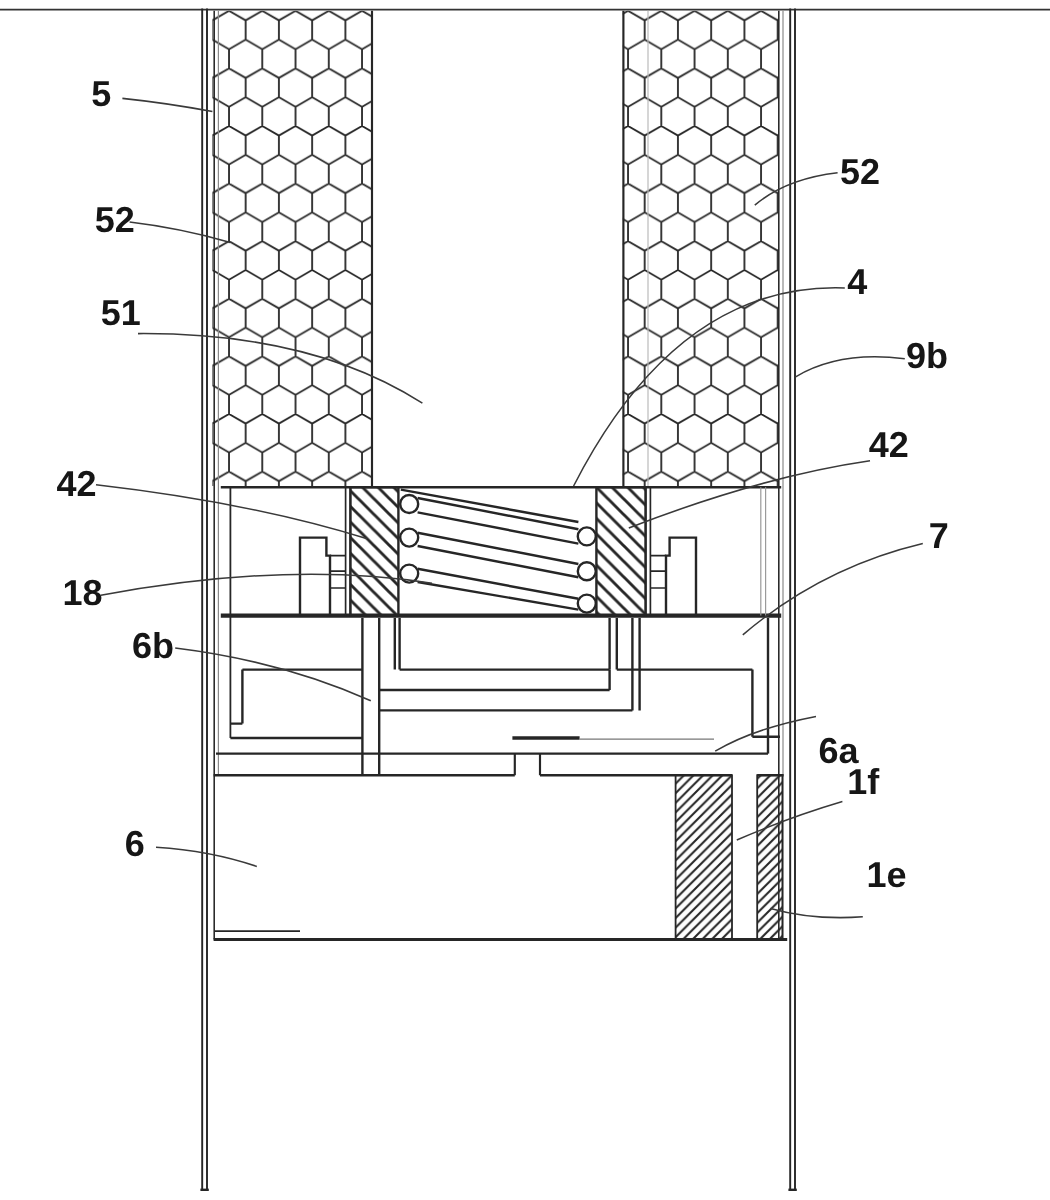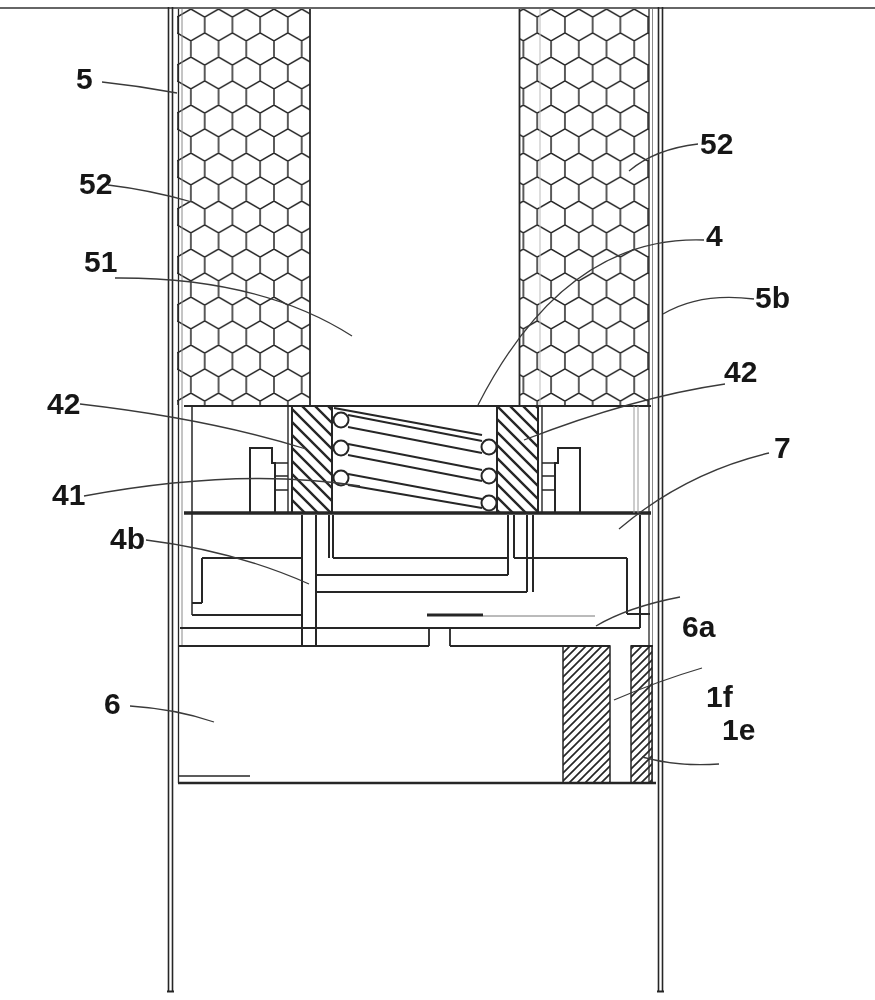--- a/index.html
+++ b/index.html
@@ -147,23 +147,23 @@
       <path d="M130,706 Q176,709 214,722"></path>
       <path d="M719,764 Q678,767 642,757"></path>
     </g>
   </svg>
 
   <div class="lbl" style="left:76px;top:64px">5</div>
   <div class="lbl" style="left:79px;top:169px">52</div>
   <div class="lbl" style="left:84px;top:247px">51</div>
   <div class="lbl" style="left:700px;top:129px">52</div>
   <div class="lbl" style="left:706px;top:221px">4</div>
-  <div class="lbl" style="left:755px;top:283px">5b</div>
+  <div class="lbl" style="left:755px;top:283px">9b</div>
   <div class="lbl" style="left:47px;top:389px">42</div>
   <div class="lbl" style="left:724px;top:357px">42</div>
   <div class="lbl" style="left:774px;top:433px">7</div>
-  <div class="lbl" style="left:52px;top:480px">41</div>
-  <div class="lbl" style="left:110px;top:524px">4b</div>
+  <div class="lbl" style="left:52px;top:480px">18</div>
+  <div class="lbl" style="left:110px;top:524px">6b</div>
   <div class="lbl" style="left:682px;top:612px">6a</div>
-  <div class="lbl" style="left:706px;top:682px">1f</div>
+  <div class="lbl" style="left:706px;top:638px">1f</div>
   <div class="lbl" style="left:104px;top:689px">6</div>
   <div class="lbl" style="left:722px;top:715px">1e</div>
 </div>
 
 </body></html>

